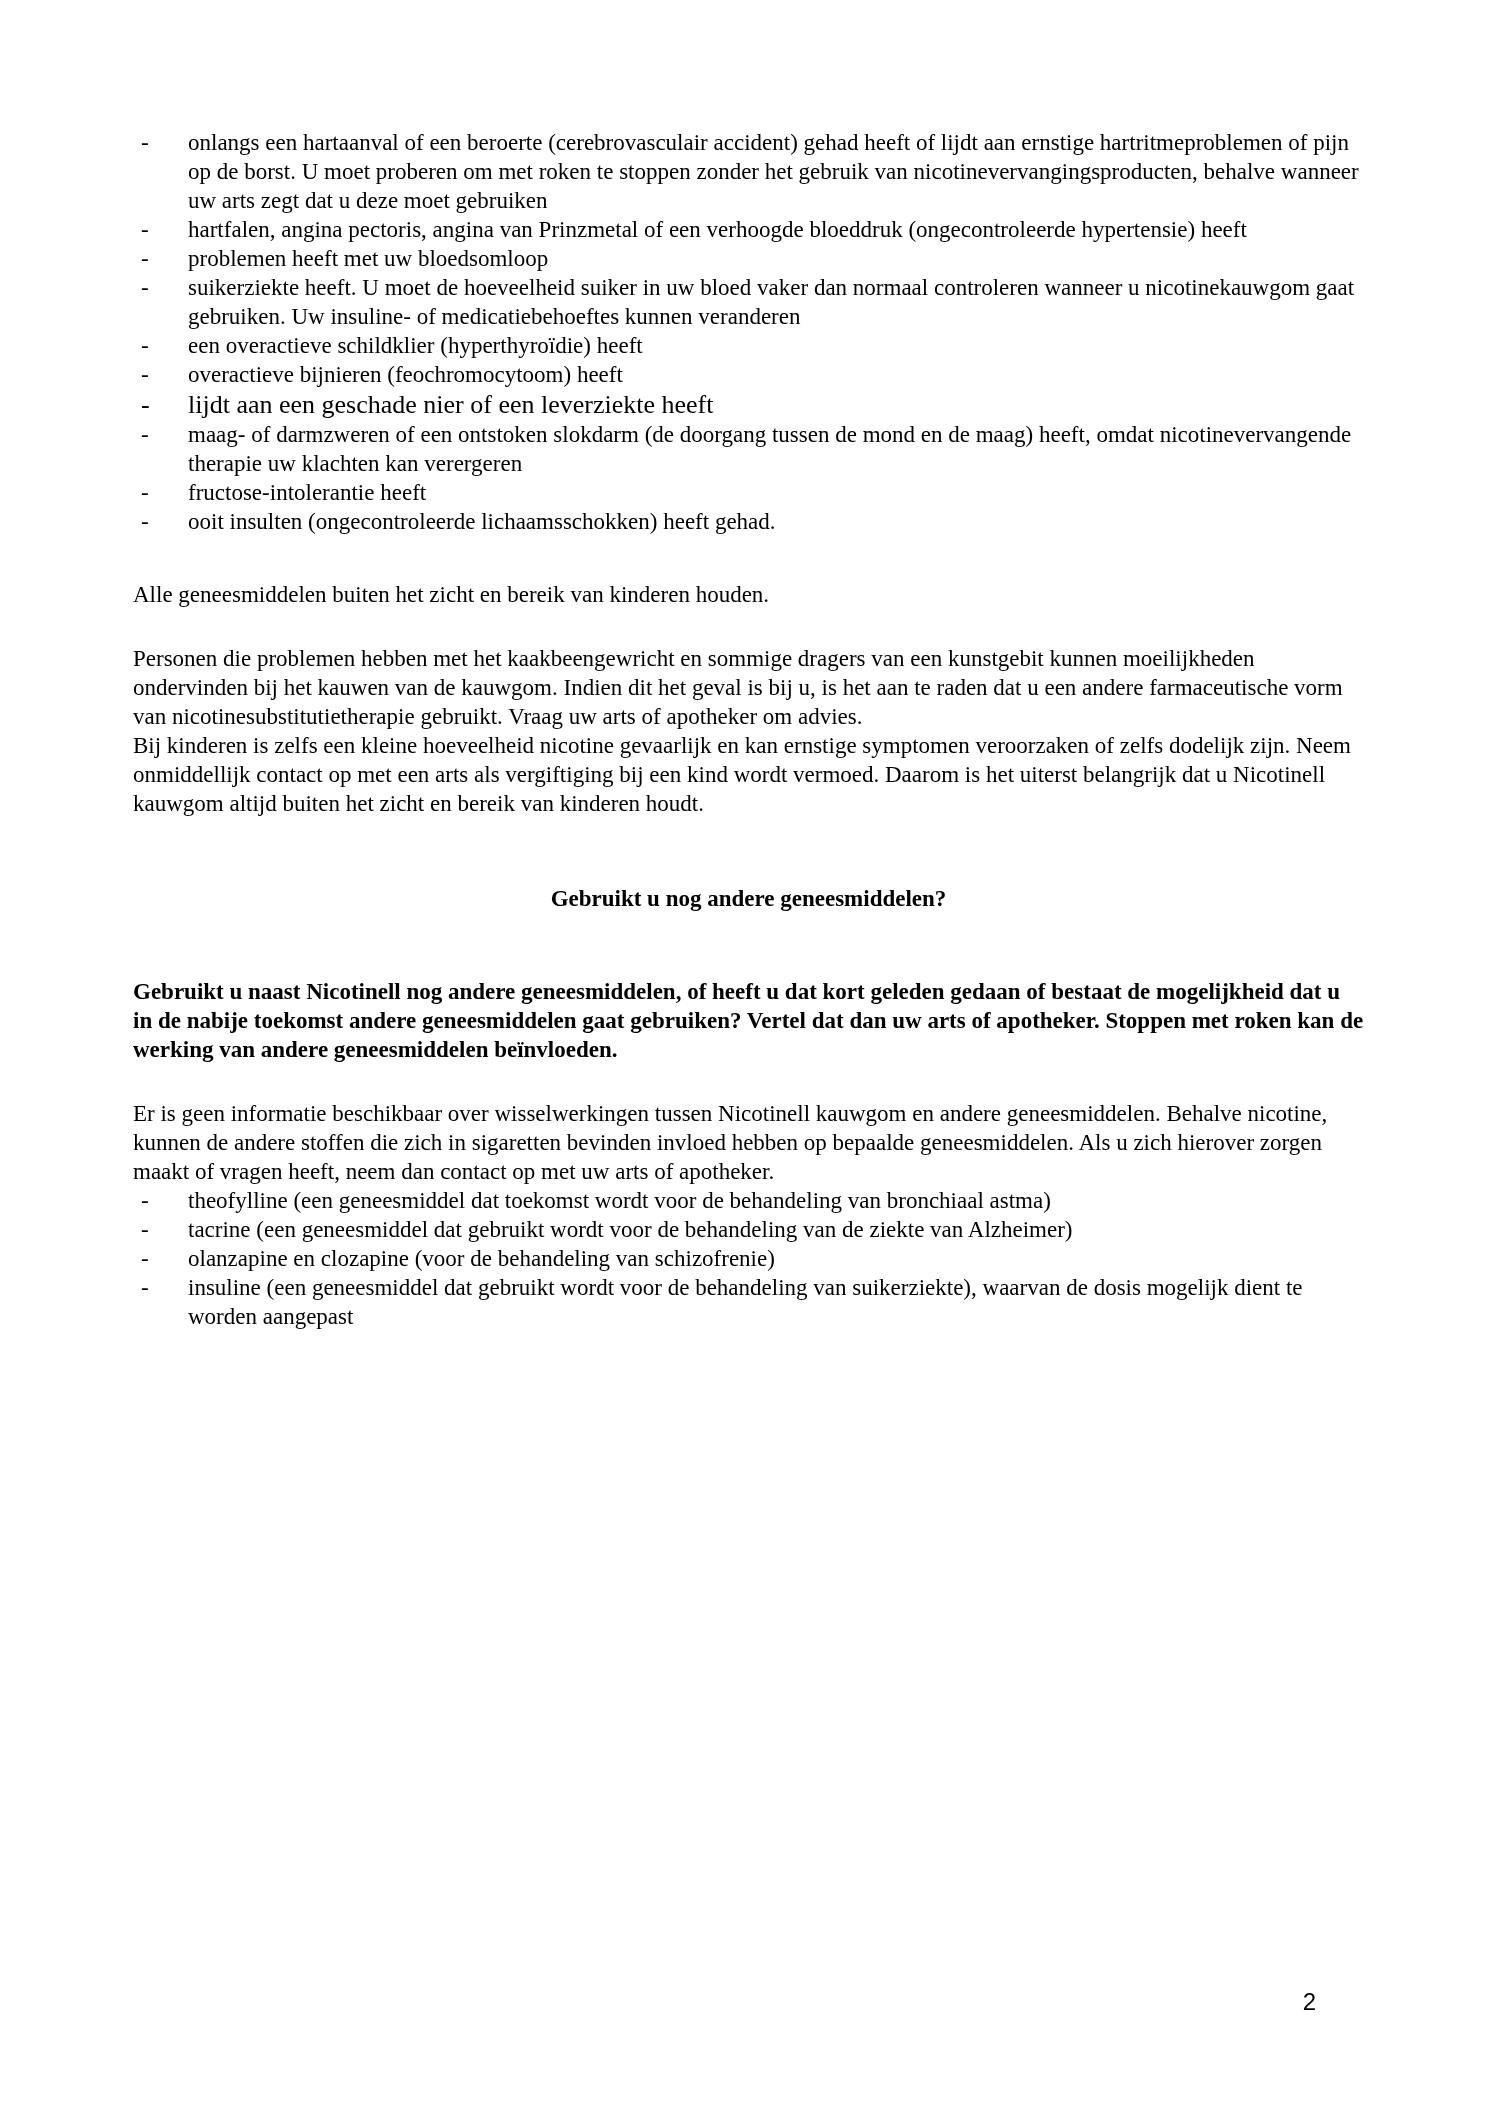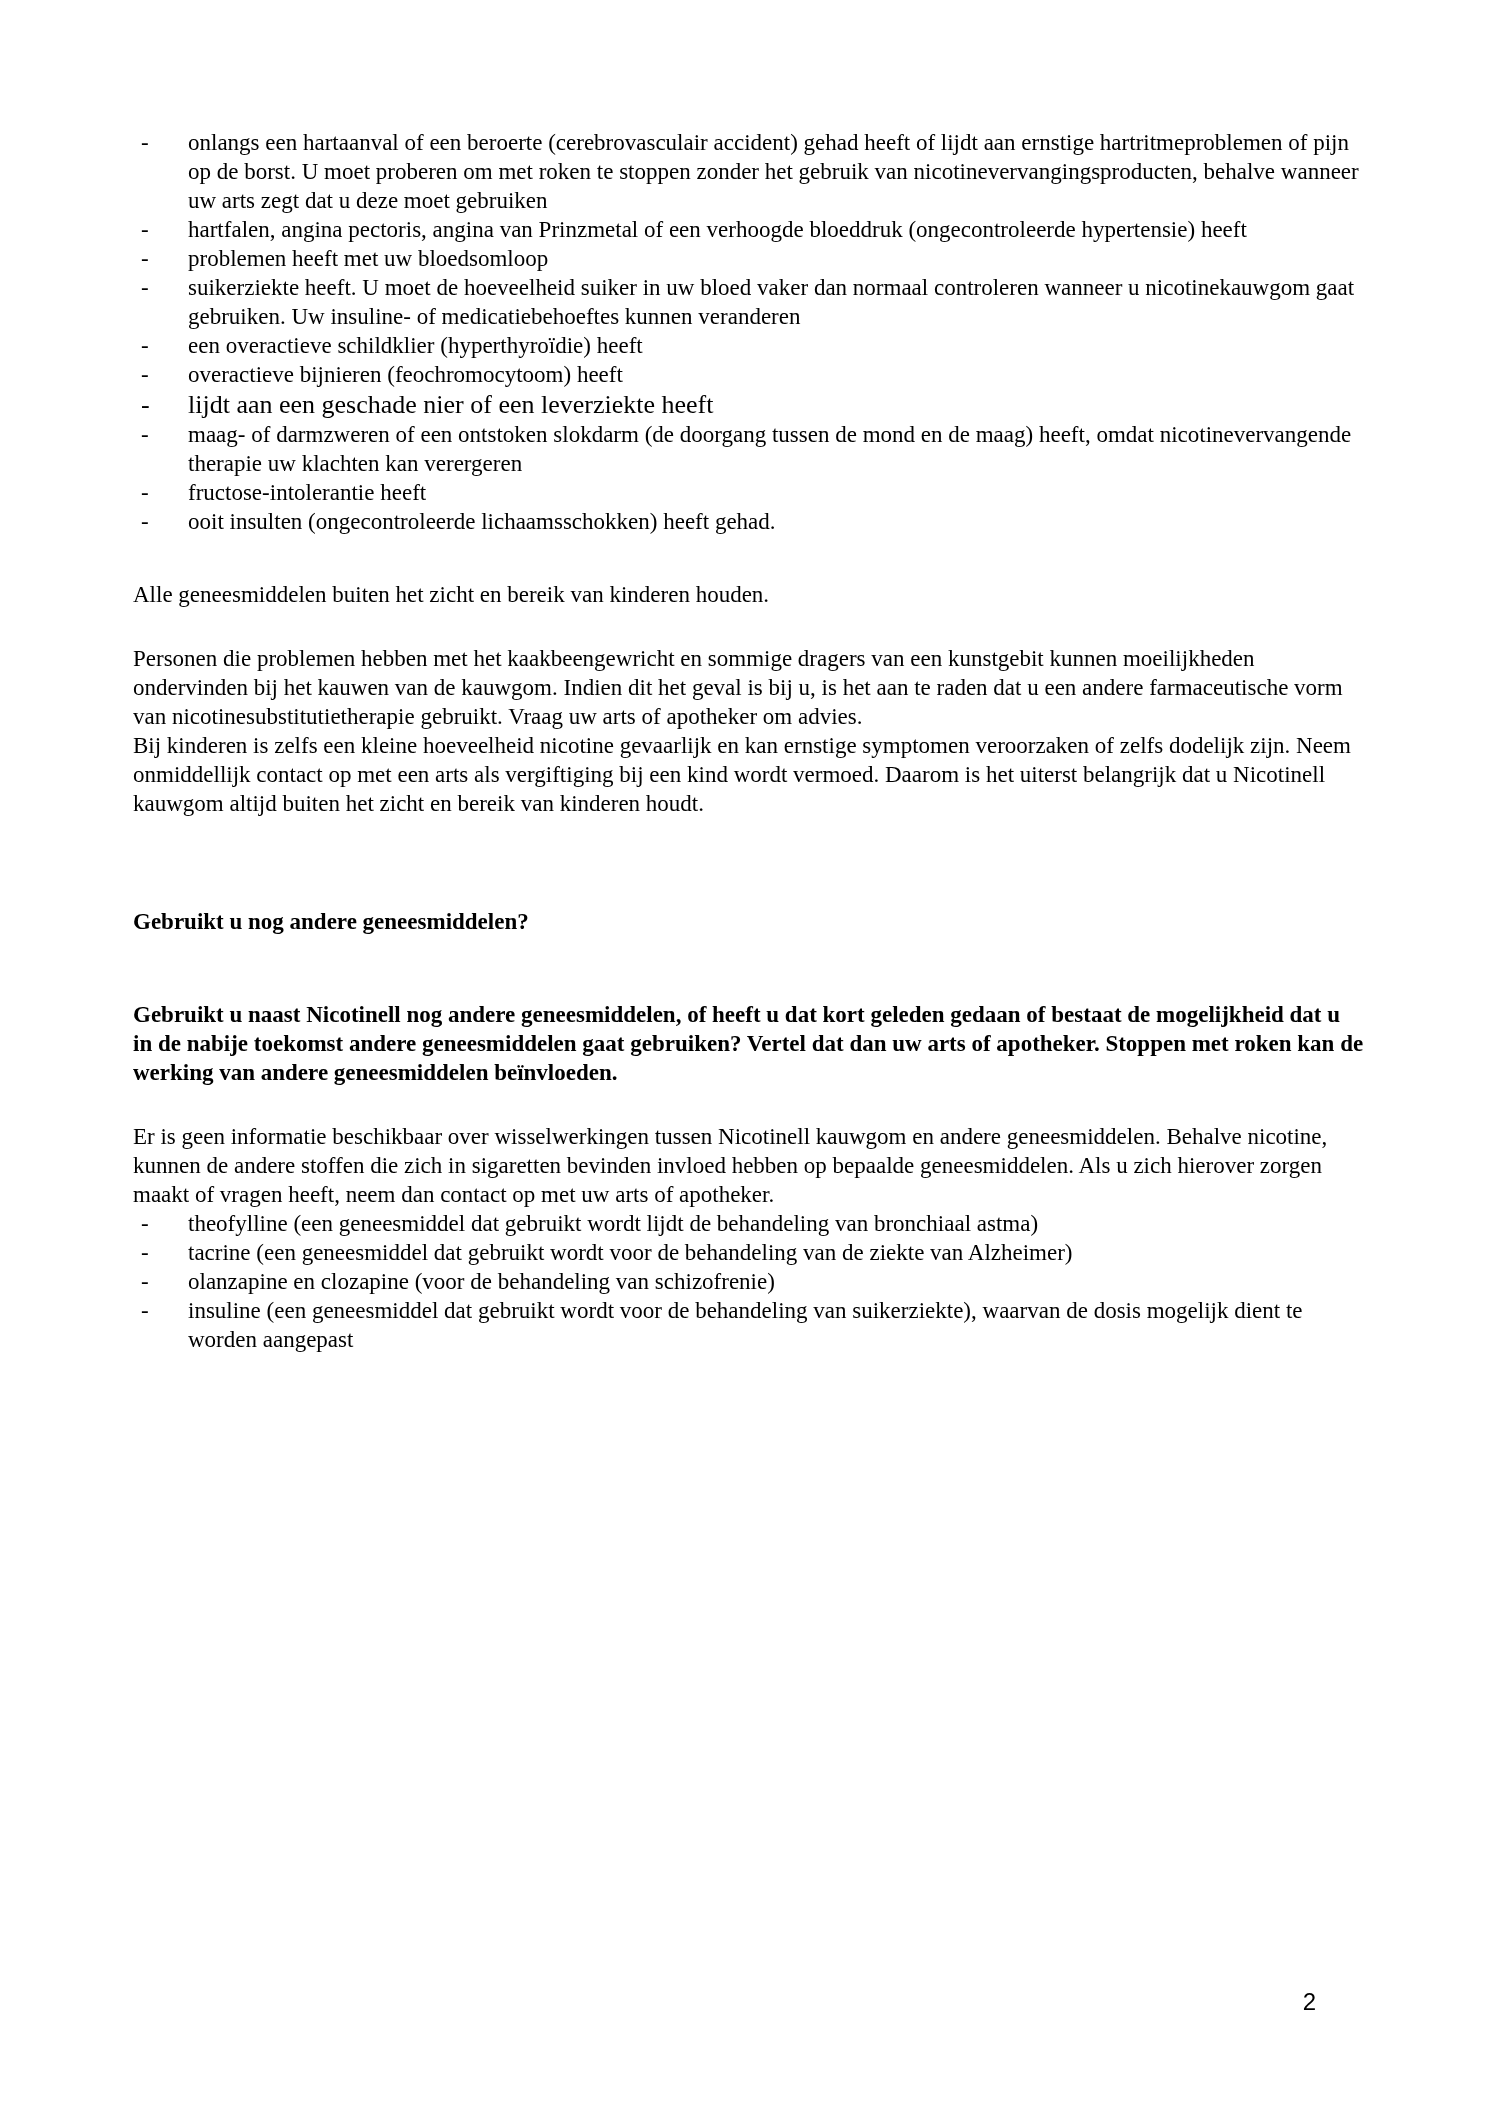--- a/index.html
+++ b/index.html
@@ -24,21 +24,21 @@
   li.large { font-size: 26px; line-height: 31px; }
   p { margin: 35px 0 0 0; }
   p.tight { margin-top: 0; }
   p.gap-after-list { margin-top: 44px; }
   h3 {
     margin: 46px 0 0 0;
     font-size: 23px;
     line-height: 29px;
     font-weight: bold;
   }
-  h3.big-gap { margin-top: 89px; }
+  h3.big-gap { margin-top: 66px; text-align: center; }
   p.big-gap { margin-top: 64px; font-weight: bold; }
   .page-number {
     position: absolute;
     top: 1988px;
     right: 178px;
     font-family: "Liberation Sans", "DejaVu Sans", sans-serif;
     font-size: 24px;
     line-height: 28px;
   }
 </style>
@@ -96,21 +96,21 @@
 
   <p class="tight">Bij kinderen is zelfs een kleine hoeveelheid nicotine gevaarlijk en kan ernstige symptomen veroorzaken of zelfs dodelijk zijn. Neem onmiddellijk contact op met een arts als vergiftiging bij een kind wordt vermoed. Daarom is het uiterst belangrijk dat u Nicotinell kauwgom altijd buiten het zicht en bereik van kinderen houdt.</p>
 
   <h3 class="big-gap">Gebruikt u nog andere geneesmiddelen?</h3>
   <p class="big-gap">Gebruikt u naast Nicotinell nog andere geneesmiddelen, of heeft u dat kort geleden gedaan of bestaat de mogelijkheid dat u in de nabije toekomst andere geneesmiddelen gaat gebruiken? Vertel dat dan uw arts of apotheker. Stoppen met roken kan de werking van andere geneesmiddelen beïnvloeden.</p>
   <p>Er is geen informatie beschikbaar over wisselwerkingen tussen Nicotinell kauwgom en andere geneesmiddelen. Behalve nicotine, kunnen de andere stoffen die zich in sigaretten bevinden invloed hebben op bepaalde geneesmiddelen. Als u zich hierover zorgen maakt of vragen heeft, neem dan contact op met uw arts of apotheker.</p>
 
   <ul class="dash-list">
     <li>
         <span class="marker">-</span>
-        <span class="li-text">theofylline (een geneesmiddel dat gebruikt wordt lijdt de behandeling van bronchiaal astma)</span>
+        <span class="li-text">theofylline (een geneesmiddel dat toekomst wordt voor de behandeling van bronchiaal astma)</span>
       </li>
     <li>
         <span class="marker">-</span>
         <span class="li-text">tacrine (een geneesmiddel dat gebruikt wordt voor de behandeling van de ziekte van Alzheimer)</span>
       </li>
     <li>
         <span class="marker">-</span>
         <span class="li-text">olanzapine en clozapine (voor de behandeling van schizofrenie)</span>
       </li>
     <li>

